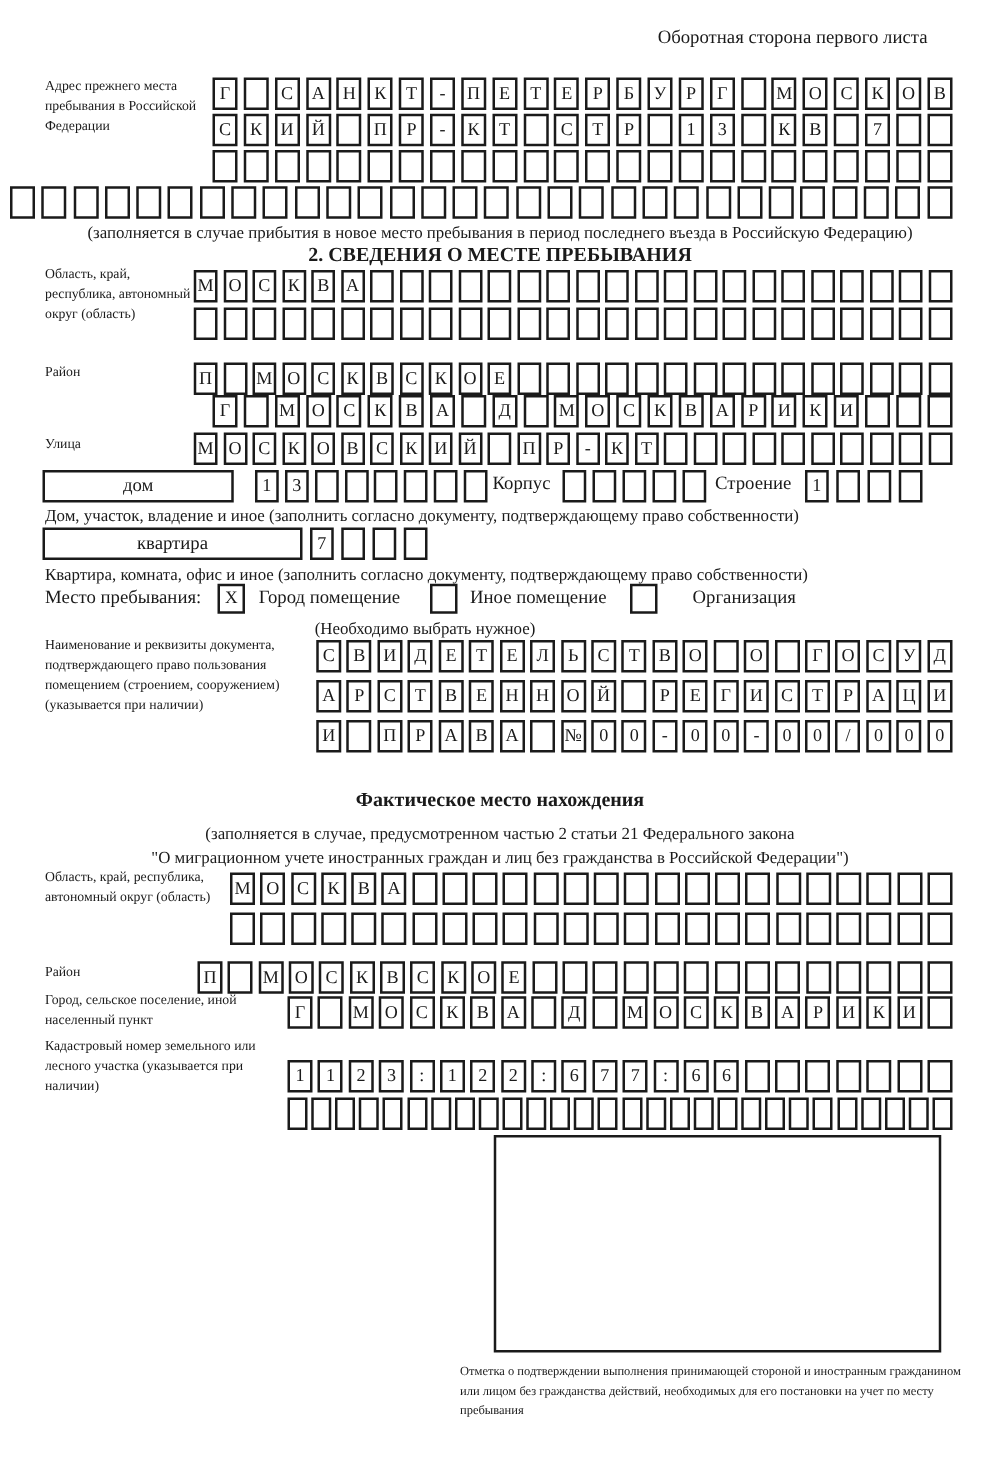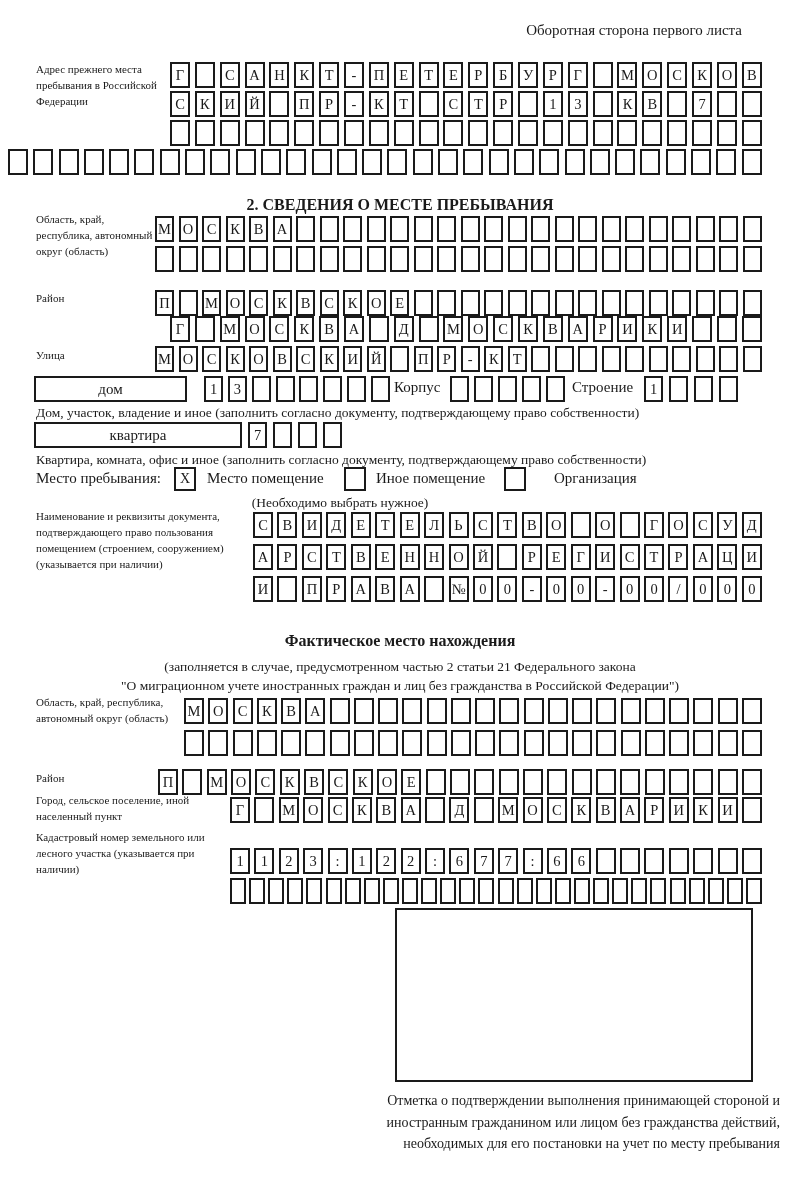--- a/index.html
+++ b/index.html
@@ -22,21 +22,21 @@
   .wbox{
     position:absolute;box-sizing:border-box;height:26px;border:2px solid var(--ink,#1d1d1d);
     display:flex;align-items:center;justify-content:center;font-size:15px;background:#fff;
   }
   .chk{
     position:absolute;box-sizing:border-box;width:22px;height:24px;border:2px solid var(--ink,#1d1d1d);
     display:flex;align-items:center;justify-content:center;font-size:14px;background:#fff;
   }
   .inline-lbl{position:absolute;font-size:15px;white-space:nowrap;}
   .stamp{position:absolute;box-sizing:border-box;border:2.5px solid var(--ink,#1d1d1d);background:#fff;}
-  .stamp-note{position:absolute;text-align:right;font-size:14px;line-height:1.55;}
+  .stamp-note{position:absolute;text-align:left;font-size:10px;line-height:1.55;}
 </style>
 </head>
 <body>
 
 <div class="page">
 
   <div class="hdr-note">Оборотная сторона первого листа</div>
 
   <div class="lbl" style="left:36px;top:62px;width:140px">Адрес прежнего места пребывания в Российской Федерации</div>
   <div class="cellrow" style="left:170px;top:62px;width:592px">
@@ -142,20 +142,21 @@
       <span class="cell"></span>
       <span class="cell"></span>
       <span class="cell"></span>
       <span class="cell"></span>
       <span class="cell"></span>
       <span class="cell"></span>
       <span class="cell"></span>
       <span class="cell"></span>
       <span class="cell"></span>
     </div>
+  <div class="note center" style="top:176px">(заполняется в случае прибытия в новое место пребывания в период последнего въезда в Российскую Федерацию)</div>
 
   <div class="title" style="top:196px">2. СВЕДЕНИЯ О МЕСТЕ ПРЕБЫВАНИЯ</div>
 
   <div class="lbl" style="left:36px;top:212px;width:120px">Область, край, республика, автономный округ (область)</div>
   <div class="cellrow" style="left:155px;top:216px;width:607px;--cw:19px">
       <span class="cell">М</span>
       <span class="cell">О</span>
       <span class="cell">С</span>
       <span class="cell">К</span>
       <span class="cell">В</span>
@@ -329,21 +330,21 @@
   <div class="cellrow" style="left:248px;top:422px;width:94px;--cw:19px">
       <span class="cell">7</span>
       <span class="cell"></span>
       <span class="cell"></span>
       <span class="cell"></span>
     </div>
   <div class="note" style="left:36px;top:450px">Квартира, комната, офис и иное (заполнить согласно документу, подтверждающему право собственности)</div>
 
   <div class="inline-lbl" style="left:36px;top:470px">Место пребывания:</div>
   <div class="chk" style="left:174px;top:467px">X</div>
-  <div class="inline-lbl" style="left:207px;top:470px">Место помещение</div>
+  <div class="inline-lbl" style="left:207px;top:470px">Город помещение</div>
   <div class="chk" style="left:344px;top:467px"></div>
   <div class="inline-lbl" style="left:376px;top:470px">Иное помещение</div>
   <div class="chk" style="left:504px;top:467px"></div>
   <div class="inline-lbl" style="left:554px;top:470px">Организация</div>
   <div class="note" style="left:150px;top:493px;width:380px;text-align:center">(Необходимо выбрать нужное)</div>
 
   <div class="lbl" style="left:36px;top:509px;width:212px">Наименование и реквизиты документа, подтверждающего право пользования помещением (строением, сооружением) (указывается при наличии)</div>
   <div class="cellrow" style="left:253px;top:512px;width:509px">
       <span class="cell">С</span>
       <span class="cell">В</span>

